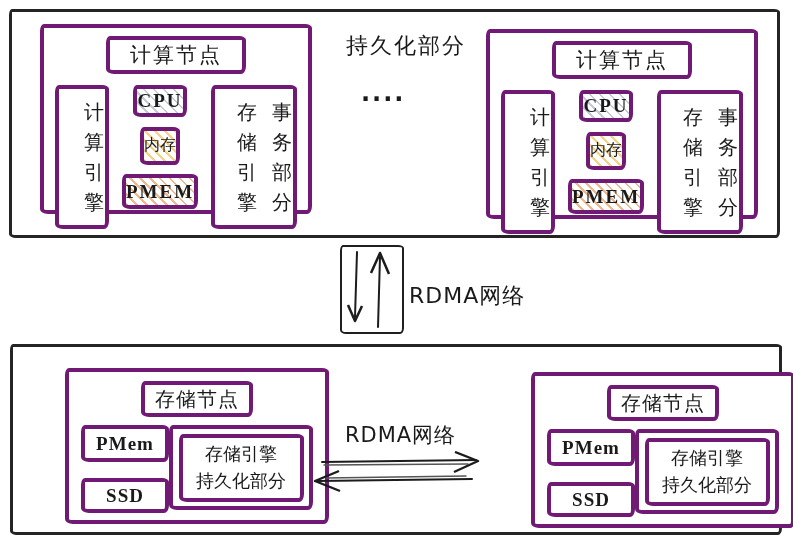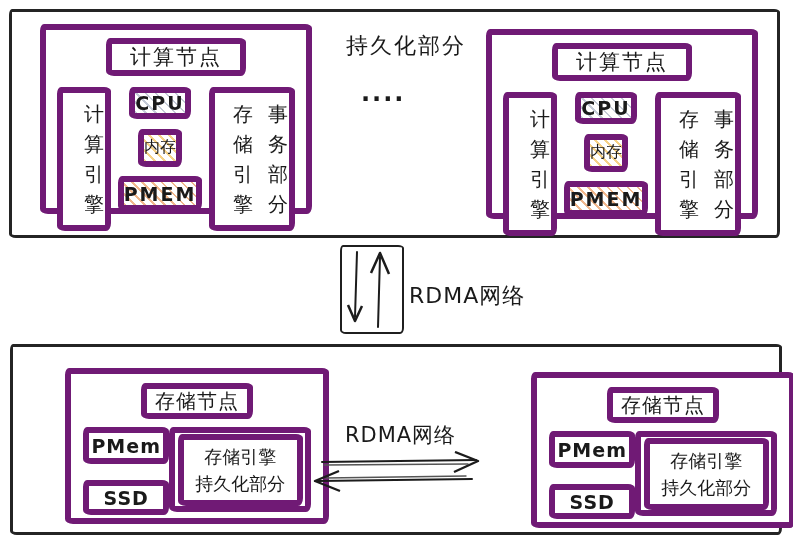--- a/index.html
+++ b/index.html
@@ -1,21 +1,21 @@
 <!DOCTYPE html>
 <html><head>
 <meta charset="utf-8">
 <style>
   html,body{margin:0;padding:0;background:#ffffff;}
   body{font-family:"DejaVu Sans","Liberation Sans",sans-serif;color:#1a1a1a;}
   .canvas{position:relative;width:793px;height:542px;background:#fff;overflow:hidden;}
 
   
-  .box{border:6px solid #701a75;background:#fff;box-sizing:border-box;
-       border-radius:4px 7px 5px 8px / 7px 4px 8px 5px;}
+  .box{border:4px solid #701a75;background:#fff;box-sizing:border-box;
+       border-radius:4px 7px 5px 8px / 7px 4px 8px 5px;font-family:Liberation Serif, serif;}
   .cluster{position:absolute;border:3px solid #242424;background:#fff;box-sizing:border-box;
        border-radius:3px 6px 4px 7px / 6px 3px 7px 4px;}
 
   .cluster-label{position:absolute;font-size:22px;letter-spacing:2px;white-space:nowrap;}
   .ellipsis{position:absolute;font-size:24px;font-weight:bold;letter-spacing:2px;line-height:10px;}
 
   
   .cnode{position:absolute;width:272px;height:190px;}
   .cnode-title{width:140px;height:38px;margin:8px auto 0;display:flex;align-items:center;
        justify-content:center;font-size:21px;letter-spacing:2px;}

